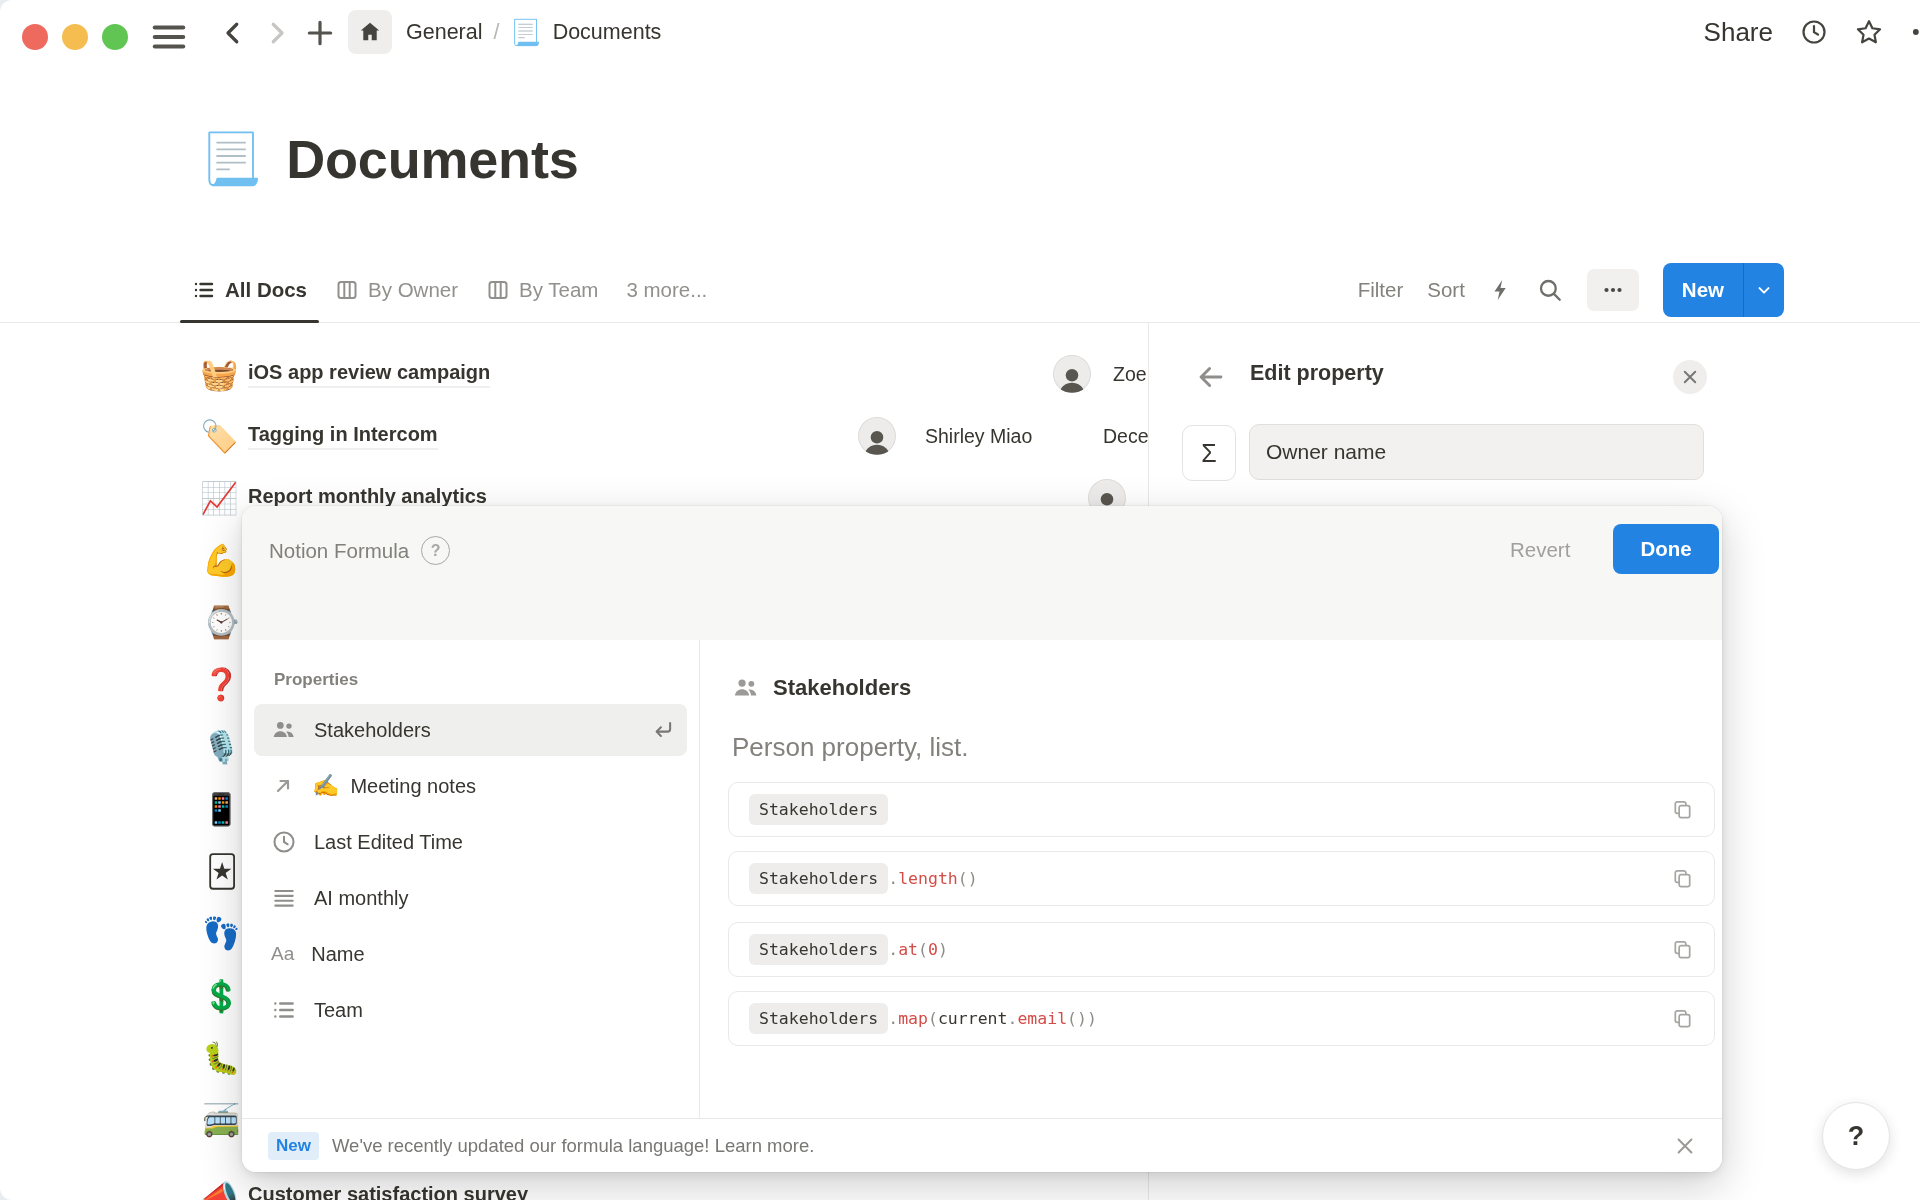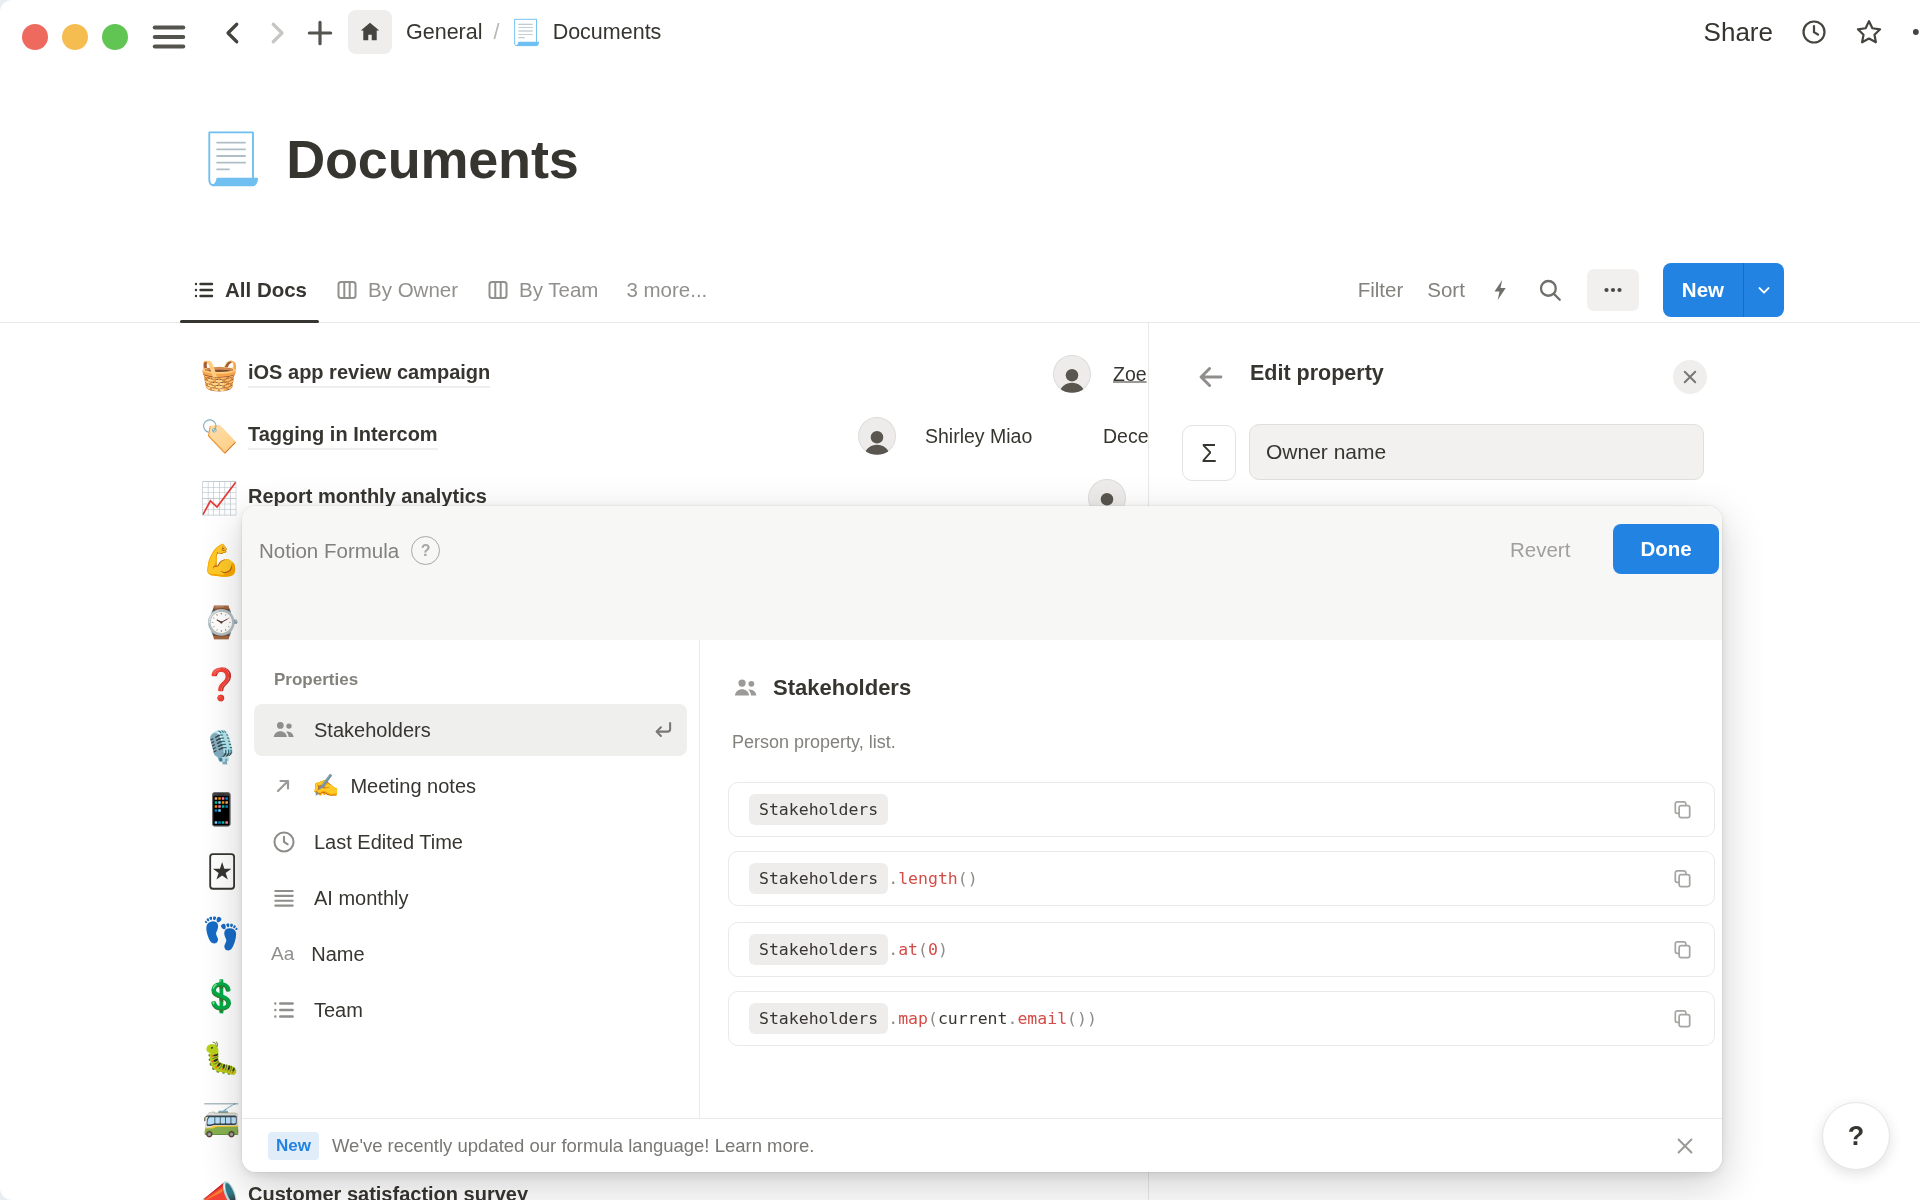--- a/index.html
+++ b/index.html
@@ -50,36 +50,36 @@
   .ep-close{left:1673px;top:360px;width:34px;height:34px;border-radius:50%;background:#efeeec;display:flex;align-items:center;justify-content:center;color:#787774;}
   .sigma-box{left:1182px;top:425px;width:52px;height:54px;border:1px solid #e4e3e0;border-radius:10px;background:#fff;
     display:flex;align-items:center;justify-content:center;font-size:25px;color:#37352f;}
   .name-input{left:1249px;top:424px;width:455px;height:56px;box-sizing:border-box;border:1px solid #e0dfdc;border-radius:10px;
     background:#f2f1ef;font-size:21px;color:#37352f;padding:0 16px;font-family:"Liberation Sans","DejaVu Sans",sans-serif;outline:none;}
 
   
   .popup{left:242px;top:506px;width:1480px;height:666px;background:#fff;border-radius:14px;z-index:50;
     box-shadow:0 0 0 1px rgba(15,15,15,.04),0 14px 44px rgba(15,15,15,.2),0 3px 10px rgba(15,15,15,.08);overflow:hidden;}
   .pp-header{position:absolute;left:0;right:0;top:0;height:134px;background:#f7f7f5;border-bottom:1px solid #e7e7e5;}
-  .pp-label{position:absolute;left:17px;top:30px;display:flex;align-items:center;gap:12px;font-size:20.5px;color:#82807b;}
+  .pp-label{position:absolute;left:27px;top:30px;display:flex;align-items:center;gap:12px;font-size:20.5px;color:#82807b;}
   .q-circle{width:27px;height:27px;border-radius:50%;border:1.8px solid #a8a7a4;color:#a8a7a4;display:flex;align-items:center;justify-content:center;font-size:16px;font-weight:600;}
   .revert{position:absolute;left:1268px;top:32px;font-size:20.5px;color:#a19f9c;}
   .done{position:absolute;left:1371px;top:18px;width:106px;height:50px;border-radius:8px;background:#2383e2;color:#fff;
     font-size:20.5px;font-weight:600;display:flex;align-items:center;justify-content:center;}
   .props{position:absolute;left:0;top:134px;bottom:54px;width:458px;background:#fff;border-right:1px solid #e9e9e7;box-sizing:border-box;padding:0 12px;}
   .props-head{margin:30px 0 14px 20px;font-size:17px;font-weight:600;color:#83817c;}
   .pitem{display:flex;align-items:center;height:52px;margin-bottom:4px;border-radius:8px;padding:0 12px 0 17px;gap:17px;font-size:20px;color:#37352f;}
   .pitem .picon{color:#8f8e8b;flex:none;}
   .pitem.selected{background:#efefed;}
   .pitem .ret{margin-left:auto;color:#787774;}
   .pemoji{font-size:22px;line-height:1;margin-right:-6px;}
   .detail{position:absolute;left:458px;top:134px;right:0;bottom:54px;background:#fff;}
   .d-head{position:absolute;left:32px;top:34px;display:flex;align-items:center;gap:13px;}
   .d-title{font-size:22px;font-weight:700;}
-  .d-sub{position:absolute;left:32px;top:92px;font-size:18px;color:#83817c;}
+  .d-sub{position:absolute;left:32px;top:92px;font-size:26px;color:#83817c;}
   .ex{position:absolute;left:28px;width:987px;height:55px;box-sizing:border-box;border:1px solid #e9e9e7;border-radius:10px;
     display:flex;align-items:center;padding:0 20px;font-family:"DejaVu Sans Mono","Liberation Mono",monospace;font-size:16.5px;}
   .pill{background:#eeedeb;border-radius:6px;padding:6px 10px;color:#37352f;}
   .tok-p{color:#8d8c89;}
   .tok-fn,.tok-num{color:#d44c47;}
   .tok-var{color:#37352f;}
   .copy-btn{margin-left:auto;color:#a6a5a2;}
   .banner{position:absolute;left:0;right:0;bottom:0;height:54px;border-top:1px solid #e9e9e7;display:flex;align-items:center;padding:0 26px;background:#fff;box-sizing:border-box;}
   .badge{background:#e1eef9;color:#2383e2;font-size:17px;font-weight:600;border-radius:4px;padding:4px 8px;margin-right:13px;}
   .banner-msg{font-size:18.5px;color:#787774;}
@@ -233,21 +233,21 @@
 
     <div class="trow" style="top:20px;">
       <span class="row-emoji">🧺</span>
       <span class="row-title">iOS app review campaign</span>
       <span class="avatar" style="left:1053px;">
         <svg width="30" height="28" viewBox="0 0 24 22" fill="#59564f">
             <circle cx="12" cy="8" r="5"></circle>
             <path d="M2 22c1-5 5-8 10-8s9 3 10 8z"></path>
           </svg>
       </span>
-      <span class="cell-text" style="left:1113px;text-decoration:underline;">Zoe</span>
+      <span class="cell-text" style="left:1113px;">Zoe</span>
     </div>
 
     <div class="trow" style="top:82px;">
       <span class="row-emoji">🏷️</span>
       <span class="row-title">Tagging in Intercom</span>
       <span class="avatar" style="left:858px;">
         <svg width="30" height="28" viewBox="0 0 24 22" fill="#59564f">
             <circle cx="12" cy="8" r="5"></circle>
             <path d="M2 22c1-5 5-8 10-8s9 3 10 8z"></path>
           </svg>

